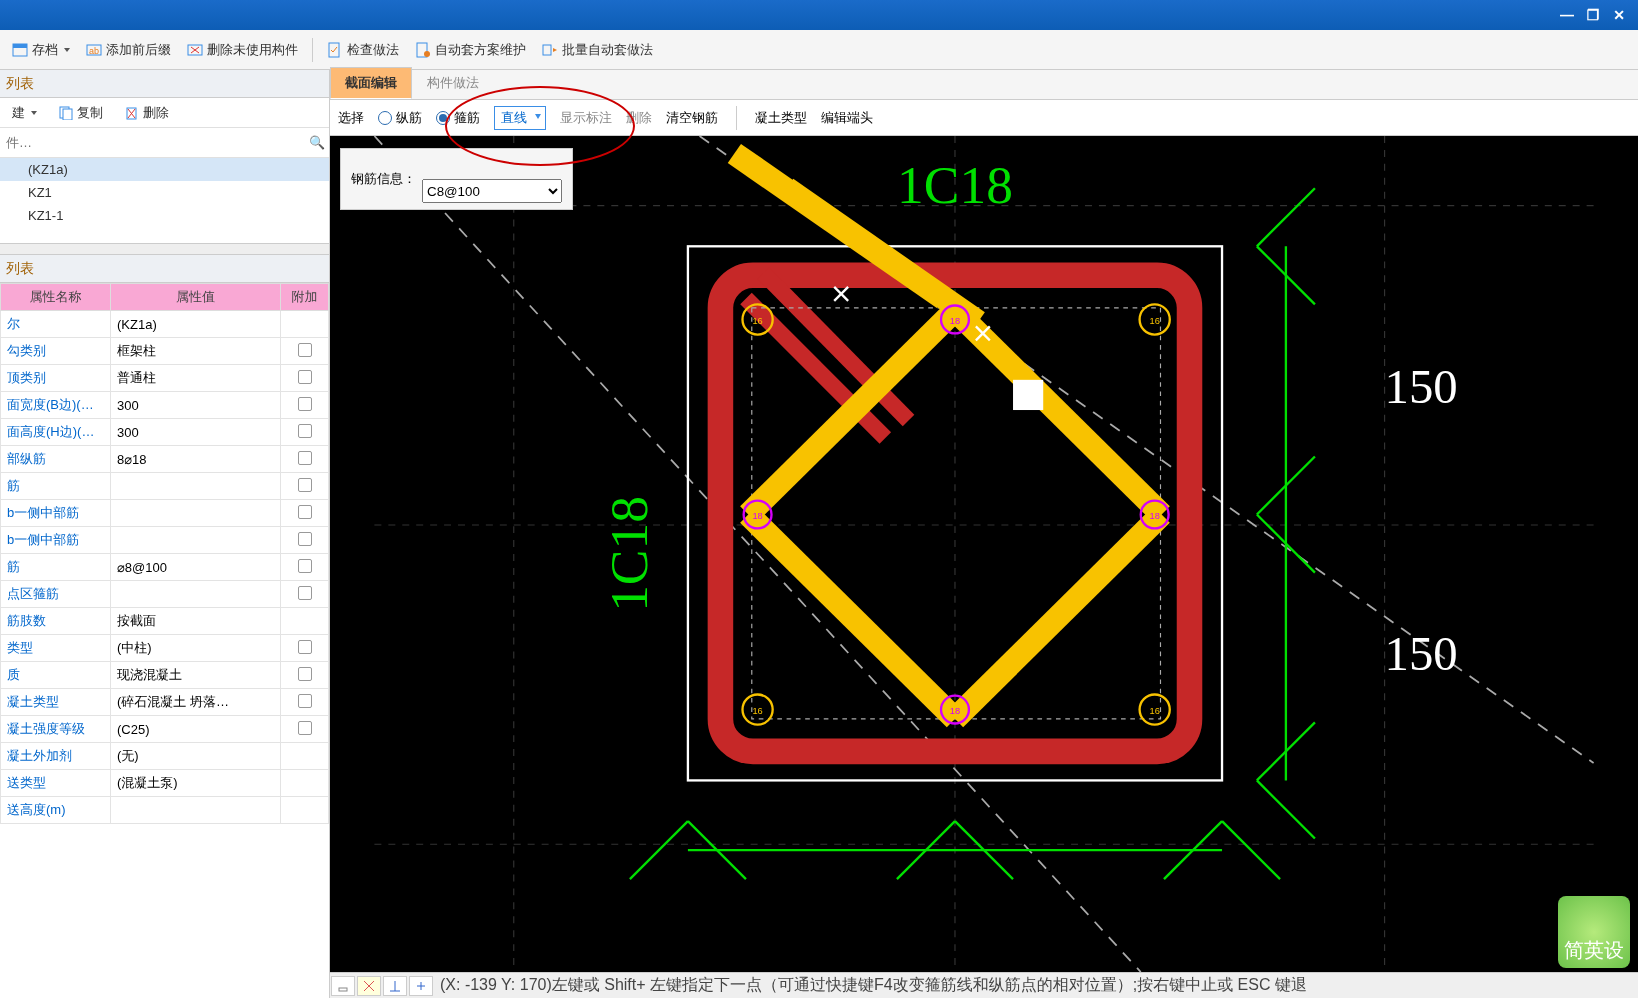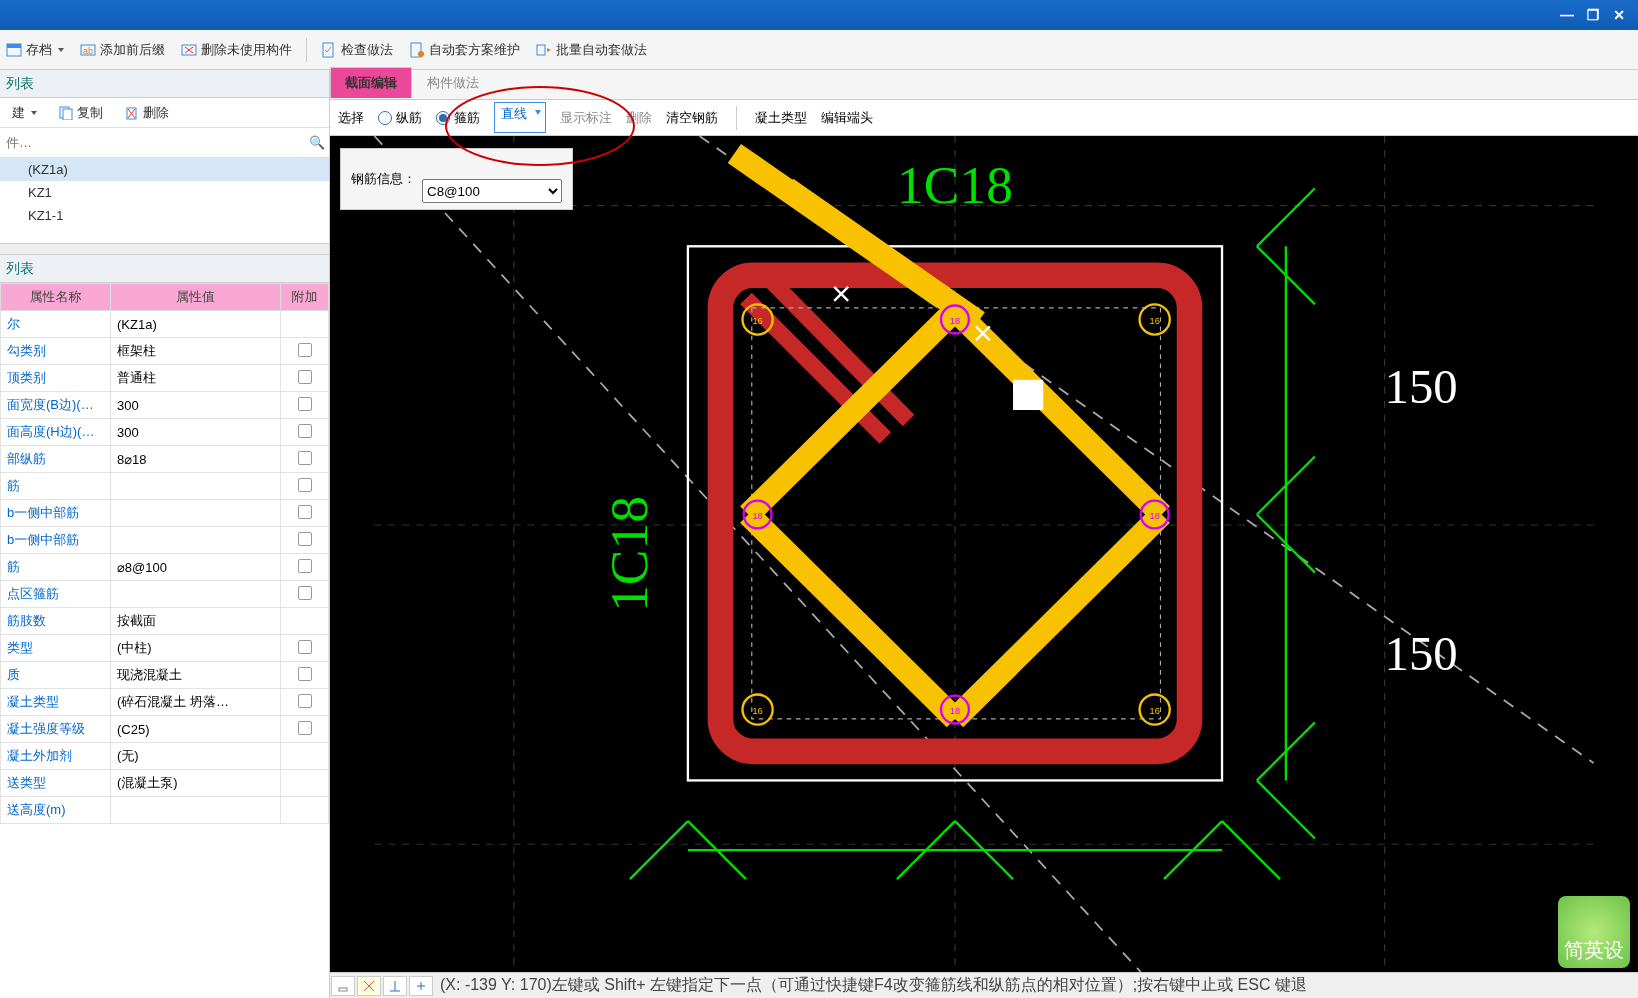--- a/index.html
+++ b/index.html
@@ -1,46 +1,46 @@
 <!DOCTYPE html>
 <html><head>
 <meta charset="utf-8">
 <style>
 * { box-sizing: border-box; margin: 0; padding: 0; }
 body { font-family: "Microsoft YaHei", sans-serif; font-size: 13px; background: #fff; overflow: hidden; width: 1638px; height: 998px; }
 .titlebar { height: 30px; background: linear-gradient(#1a6bc9,#0d5db5); display: flex; justify-content: flex-end; align-items: center; padding-right: 6px; }
 .titlebar .winbtn { width: 26px; height: 20px; color: #fff; display: flex; align-items: center; justify-content: center; font-weight: bold; font-size: 14px; }
-.toolbar { height: 40px; background: #f5f5f5; border-bottom: 1px solid #ccc; display: flex; align-items: center; gap: 4px; }
+.toolbar { height: 40px; background: #f5f5f5; border-bottom: 1px solid #ccc; display: flex; align-items: center; padding-left: 6px; gap: 4px; }
 .tbtn { display: flex; align-items: center; gap: 4px; padding: 4px 6px; color: #333; }
 .tbtn .ticon { width: 16px; height: 16px; display: inline-flex; align-items: center; justify-content: center; }
 .tdrop { width: 0; height: 0; border-left: 3px solid transparent; border-right: 3px solid transparent; border-top: 4px solid #555; margin-left: 2px; }
 .sep { width: 1px; height: 24px; background: #ccc; margin: 0 4px; }
 .leftpane { position: absolute; left: 0; top: 70px; width: 330px; bottom: 0; background: #fff; border-right: 1px solid #ccc; }
-.panelhdr { background: #edf0f4; height: 28px; display:flex; align-items:center; padding-left:6px; font-size:14px; color:#0f766e; border-bottom:1px solid #ccc; }
+.panelhdr { background: #edf0f4; height: 28px; display:flex; align-items:center; padding-left:6px; font-size:14px; color:#a16207; border-bottom:1px solid #ccc; }
 .subtoolbar { height: 30px; display:flex; align-items:center; gap:10px; padding-left:6px; border-bottom:1px solid #e0e0e0; }
 .subtoolbar .ticon { width:14px; height:14px; }
 .searchrow { height: 30px; display:flex; align-items:center; border-bottom:1px solid #e0e0e0; }
 .searchrow input { flex:1; border:none; padding:4px 6px; font-size:13px; outline:none; }
 .searchrow .mag { width:20px; color:#3a8ee6; }
 .list1 { height: 85px; overflow:hidden; }
 .list1 .litem { padding: 4px 28px; color:#333; }
 .list1 .litem.sel { background:#d5e6f7; }
 .proptbl { width: 100%; border-collapse: collapse; }
 .proptbl th { background:#f9a8d4; border:1px solid #ddd; padding:4px; font-weight:normal; color:#444; font-size:13px; }
 .proptbl td { border:1px solid #e3e3e3; padding:4px 6px; font-size:13px; }
 .pname { color:#0066cc; }
 .chk { width:14px; height:14px; border:1px solid #999; display:inline-block; border-radius:2px; }
 .rightpane { position:absolute; left:330px; top:70px; right:0; bottom:0; background:#fff; }
 .tabs { height:30px; background:#f5f5f5; display:flex; align-items:flex-end; border-bottom:1px solid #ccc; }
 .tab { padding:6px 14px; color:#888; border:1px solid transparent; }
-.tab.active { background:#ec4899; border:1px solid #ccc; border-bottom:1px solid #fff; color:#333; font-weight:bold;font-family:Liberation Mono, monospace; }
+.tab.active { background:#fdba74; border:1px solid #ccc; border-bottom:1px solid #fff; color:#333; font-weight:bold;font-family:Liberation Mono, monospace; }
 .edittoolbar { height:36px; display:flex; align-items:center; gap:14px; padding-left:8px; border-bottom:1px solid #ccc; background:#fff; position:relative; }
 .radio { width:14px; height:14px; border:1px solid #2b6cb0; border-radius:50%; display:inline-flex; align-items:center; justify-content:center; }
 .radio.sel::after { content:""; width:8px; height:8px; background:#2b6cb0; border-radius:50%; }
-.dropfield { border:1px solid #3a8ee6; padding:2px 18px 9px 6px; color:#0066cc; position:relative; }
+.dropfield { border:1px solid #3a8ee6; padding:2px 18px 2px 6px; color:#0066cc; position:relative; }
 .dropfield::after { content:""; position:absolute; right:4px; top:7px; border-left:3px solid transparent; border-right:3px solid transparent; border-top:5px solid #3a8ee6; }
 .infobar { position:absolute; left:10px; top:76px; background:#f5f5f5; border:1px solid #ccc; padding:6px 10px; display:flex; align-items:center; gap:6px; z-index:5; }
 .infobar select { width:140px; height:24px;margin-top:24px; }
 .canvas { position:absolute; left:0; top:66px; right:0; bottom:26px; background:#000; }
 .statusbar { position:absolute; left:0; bottom:0; right:0; height:26px; background:#efefef; border-top:1px solid #ccc; display:flex; align-items:center; font-size:16px; color:#444; }
 .sbtn { width:24px; height:20px; border:1px solid #ccc; margin:0 1px; display:flex; align-items:center; justify-content:center; background:#fff; }
 .ellipse { position:absolute; width:190px; height:80px; border:2px solid #c00; border-radius:50%; left:115px; top:-14px; pointer-events:none; z-index:20; }
 .watermark { position:absolute; right:8px; bottom:30px; width:72px; height:72px; background:radial-gradient(circle,#b5ea7c,#6cc24a); border-radius:8px; display:flex; align-items:flex-end; justify-content:center; color:#fff; font-size:20px; padding-bottom:4px; }
 </style>
 </head>

